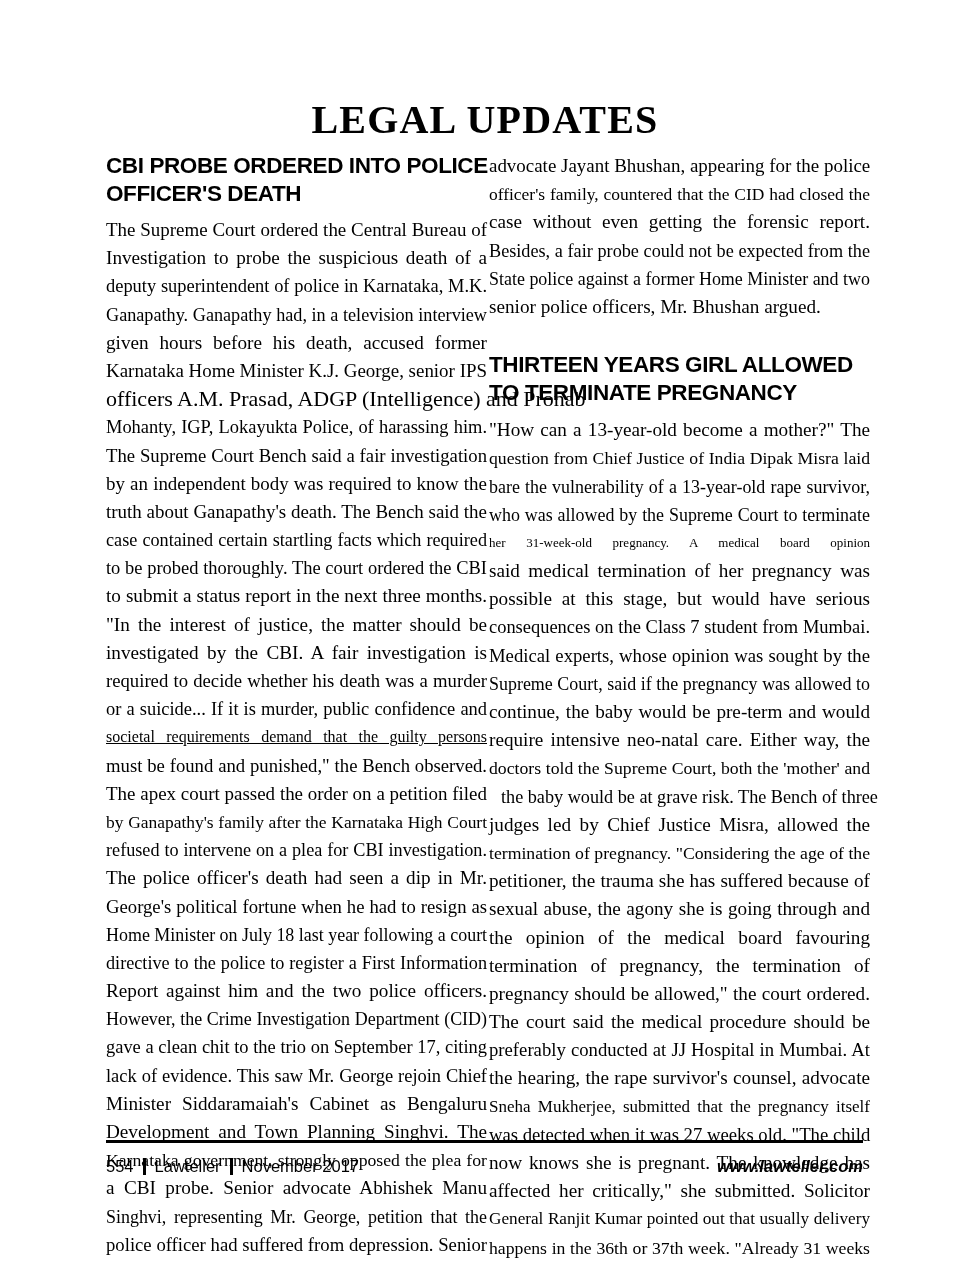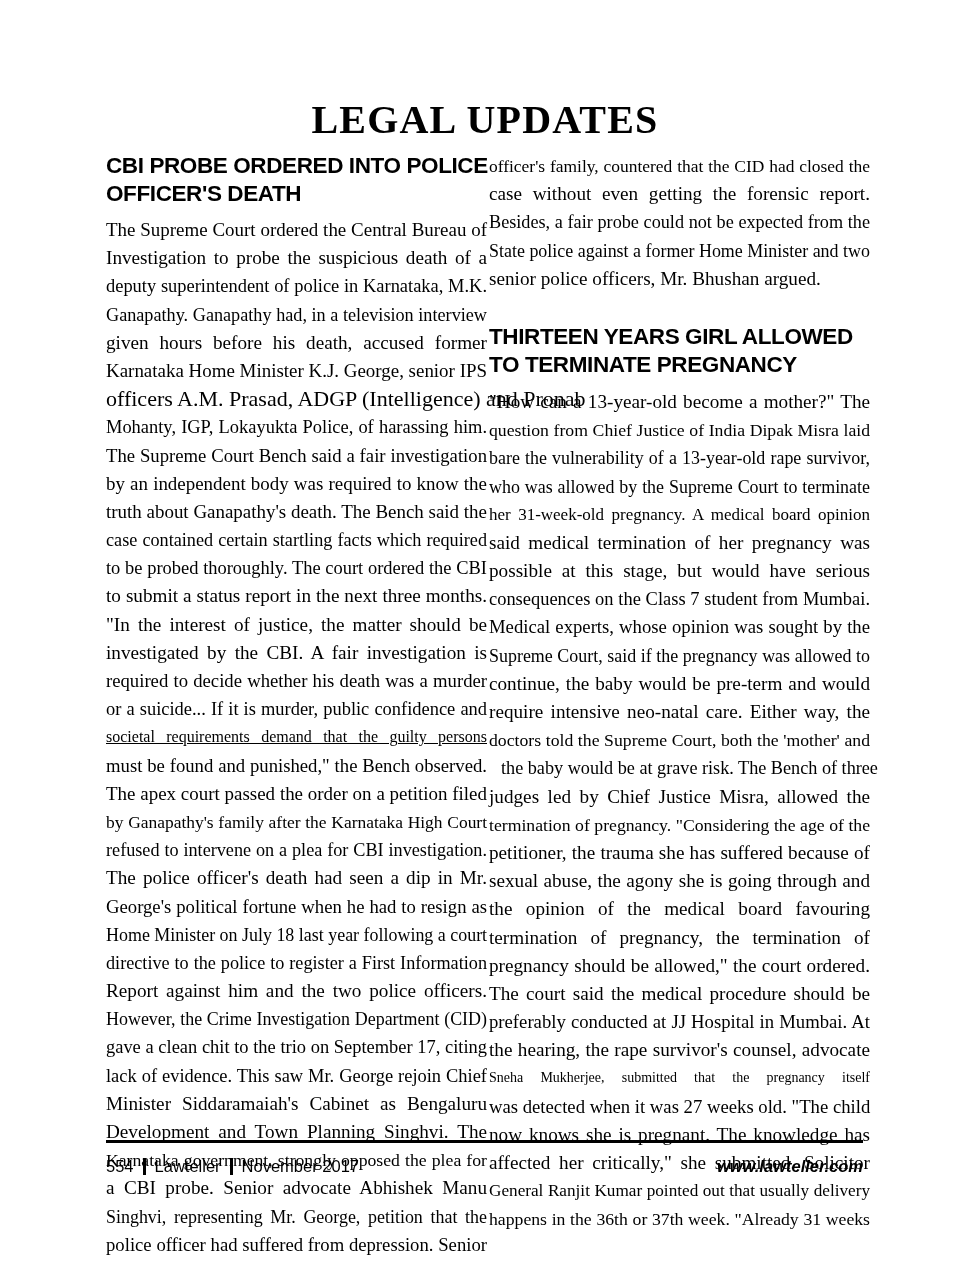--- a/index.html
+++ b/index.html
@@ -187,58 +187,59 @@
         <span class="ln">a CBI probe. Senior advocate  Abhishek Manu</span>
         <span class="ln" style="font-size: 17.95px;">Singhvi, representing Mr. George, petition that the</span>
         <span class="ln" style="font-size: 18.7px;">police officer had suffered from depression. Senior</span>
       </div>
 
   </div>
 
   <div class="col col-right">
 
     <div class="body-block" id="right-continuation">
+        <span class="ln" style="font-size: 18.95px;">advocate Jayant Bhushan, appearing for the police</span>
         <span class="ln" style="font-size: 17.45px;">officer's family, countered that the CID had closed the</span>
         <span class="ln">case without even getting the forensic report.</span>
         <span class="ln" style="font-size: 18.2px;">Besides, a fair probe could not be expected from the</span>
         <span class="ln" style="font-size: 17.95px;">State police against a former Home Minister and two</span>
         <span class="ln flush">senior police officers, Mr. Bhushan argued.</span>
       </div>
 
     <h2 class="headline second">
       <span class="hl-line">THIRTEEN YEARS GIRL ALLOWED</span>
       <span class="hl-line">TO TERMINATE PREGNANCY</span>
     </h2>
 
     <div class="body-block" id="right-body">
         <span class="ln">"How can a 13-year-old become a mother?" The</span>
         <span class="ln" style="font-size: 17.7px;">question from Chief Justice of India Dipak Misra laid</span>
         <span class="ln" style="font-size: 17.95px;">bare the vulnerability of a 13-year-old rape survivor,</span>
         <span class="ln" style="font-size: 17.95px;">who was allowed by the Supreme Court to terminate</span>
-        <span class="ln" style="font-size: 17px;">her 31-week-old pregnancy. A medical board opinion</span>
+        <span class="ln" style="font-size: 13px;">her 31-week-old pregnancy. A medical board opinion</span>
         <span class="ln">said medical termination of her pregnancy was</span>
         <span class="ln">possible at this stage, but would have serious</span>
         <span class="ln" style="font-size: 18.45px;">consequences on the Class 7 student from Mumbai.</span>
         <span class="ln" style="font-size: 18.7px;">Medical experts, whose opinion was sought by the</span>
         <span class="ln" style="font-size: 17.95px;">Supreme Court, said if the pregnancy was allowed to</span>
         <span class="ln">continue, the baby would be pre-term and would</span>
         <span class="ln">require intensive neo-natal care. Either way, the</span>
         <span class="ln" style="font-size: 17.7px;">doctors told the Supreme Court, both the 'mother' and</span>
         <span class="ln" style="font-size: 18.2px; margin-left: 12px;">the baby would be at grave risk. The Bench of three</span>
         <span class="ln">judges led by Chief Justice Misra, allowed the</span>
         <span class="ln" style="font-size: 17.7px;">termination of pregnancy. "Considering the age of the</span>
         <span class="ln">petitioner, the trauma she has suffered because of</span>
         <span class="ln">sexual abuse, the agony she is going through and</span>
         <span class="ln">the opinion of the medical board favouring</span>
         <span class="ln">termination of pregnancy, the termination of</span>
         <span class="ln">pregnancy should be allowed," the court ordered.</span>
         <span class="ln">The court said the medical procedure should be</span>
         <span class="ln" style="font-size: 18.7px;">preferably conducted at JJ Hospital in Mumbai. At</span>
         <span class="ln">the hearing, the rape survivor's counsel, advocate</span>
-        <span class="ln" style="font-size: 14px;">Sneha Mukherjee, submitted that the pregnancy itself</span>
+        <span class="ln" style="font-size: 17px;">Sneha Mukherjee, submitted that the pregnancy itself</span>
         <span class="ln" style="font-size: 18.7px;">was detected when it was 27 weeks old. "The child</span>
         <span class="ln">now knows she is pregnant. The knowledge has</span>
         <span class="ln">affected her critically," she submitted. Solicitor</span>
         <span class="ln" style="font-size: 17.2px;">General Ranjit Kumar pointed out that usually delivery</span>
         <span class="ln" style="font-size: 17.7px;">happens in the 36th or 37th week. "Already 31 weeks</span>
       </div>
 
   </div>
 
   <div class="footer-rule"></div>

